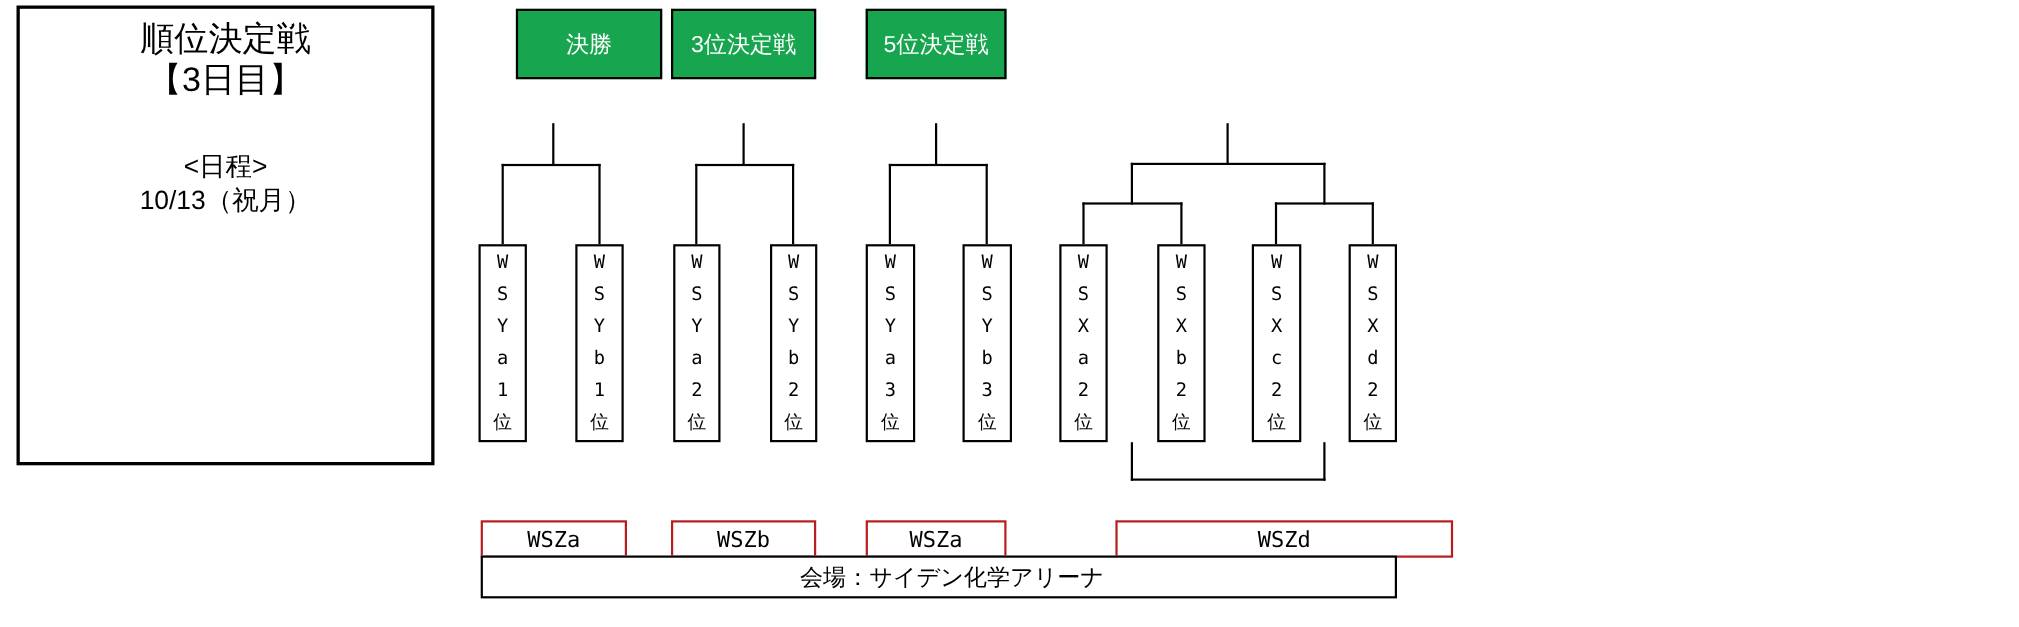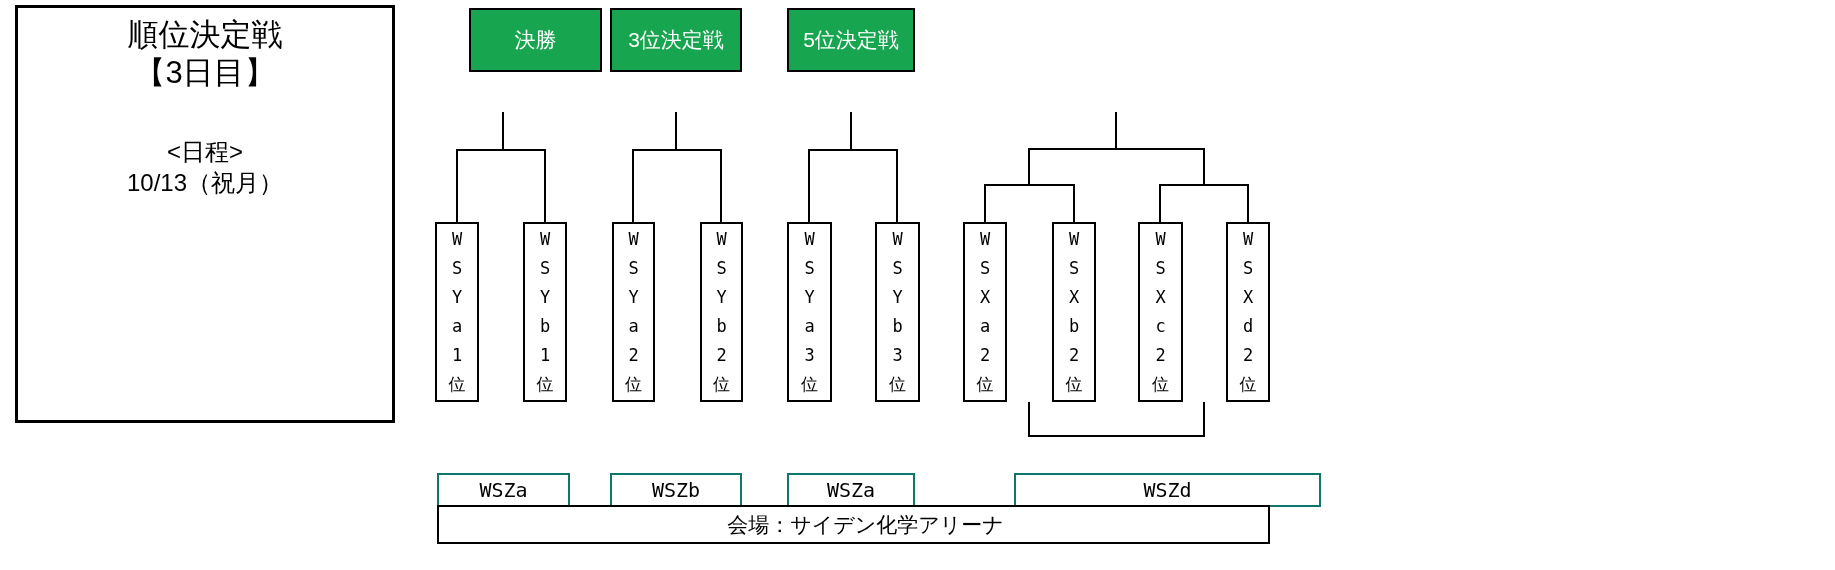--- a/index.html
+++ b/index.html
@@ -67,21 +67,21 @@
   .s6 { left: 875px;  width: 45px; }
   .s7 { left: 963px;  width: 44px; }
   .s8 { left: 1052px; width: 44px; }
   .s9 { left: 1138px; width: 45px; }
   .s10{ left: 1226px; width: 44px; }
 
   
   .court {
     position: absolute;
     top: 473px; height: 34px;
-    border: 2px solid #0f766e;
+    border: 2px solid #b91c1c;
     background: #fff;
     display: flex; align-items: center; justify-content: center;
     font-family: "DejaVu Sans Mono", "Liberation Mono", monospace;
     font-size: 20px;
   }
   .c1 { left: 437px; width: 133px; }
   .c2 { left: 610px; width: 132px; }
   .c3 { left: 787px; width: 128px; }
   .c4 { left: 1014px; width: 307px; }
 

